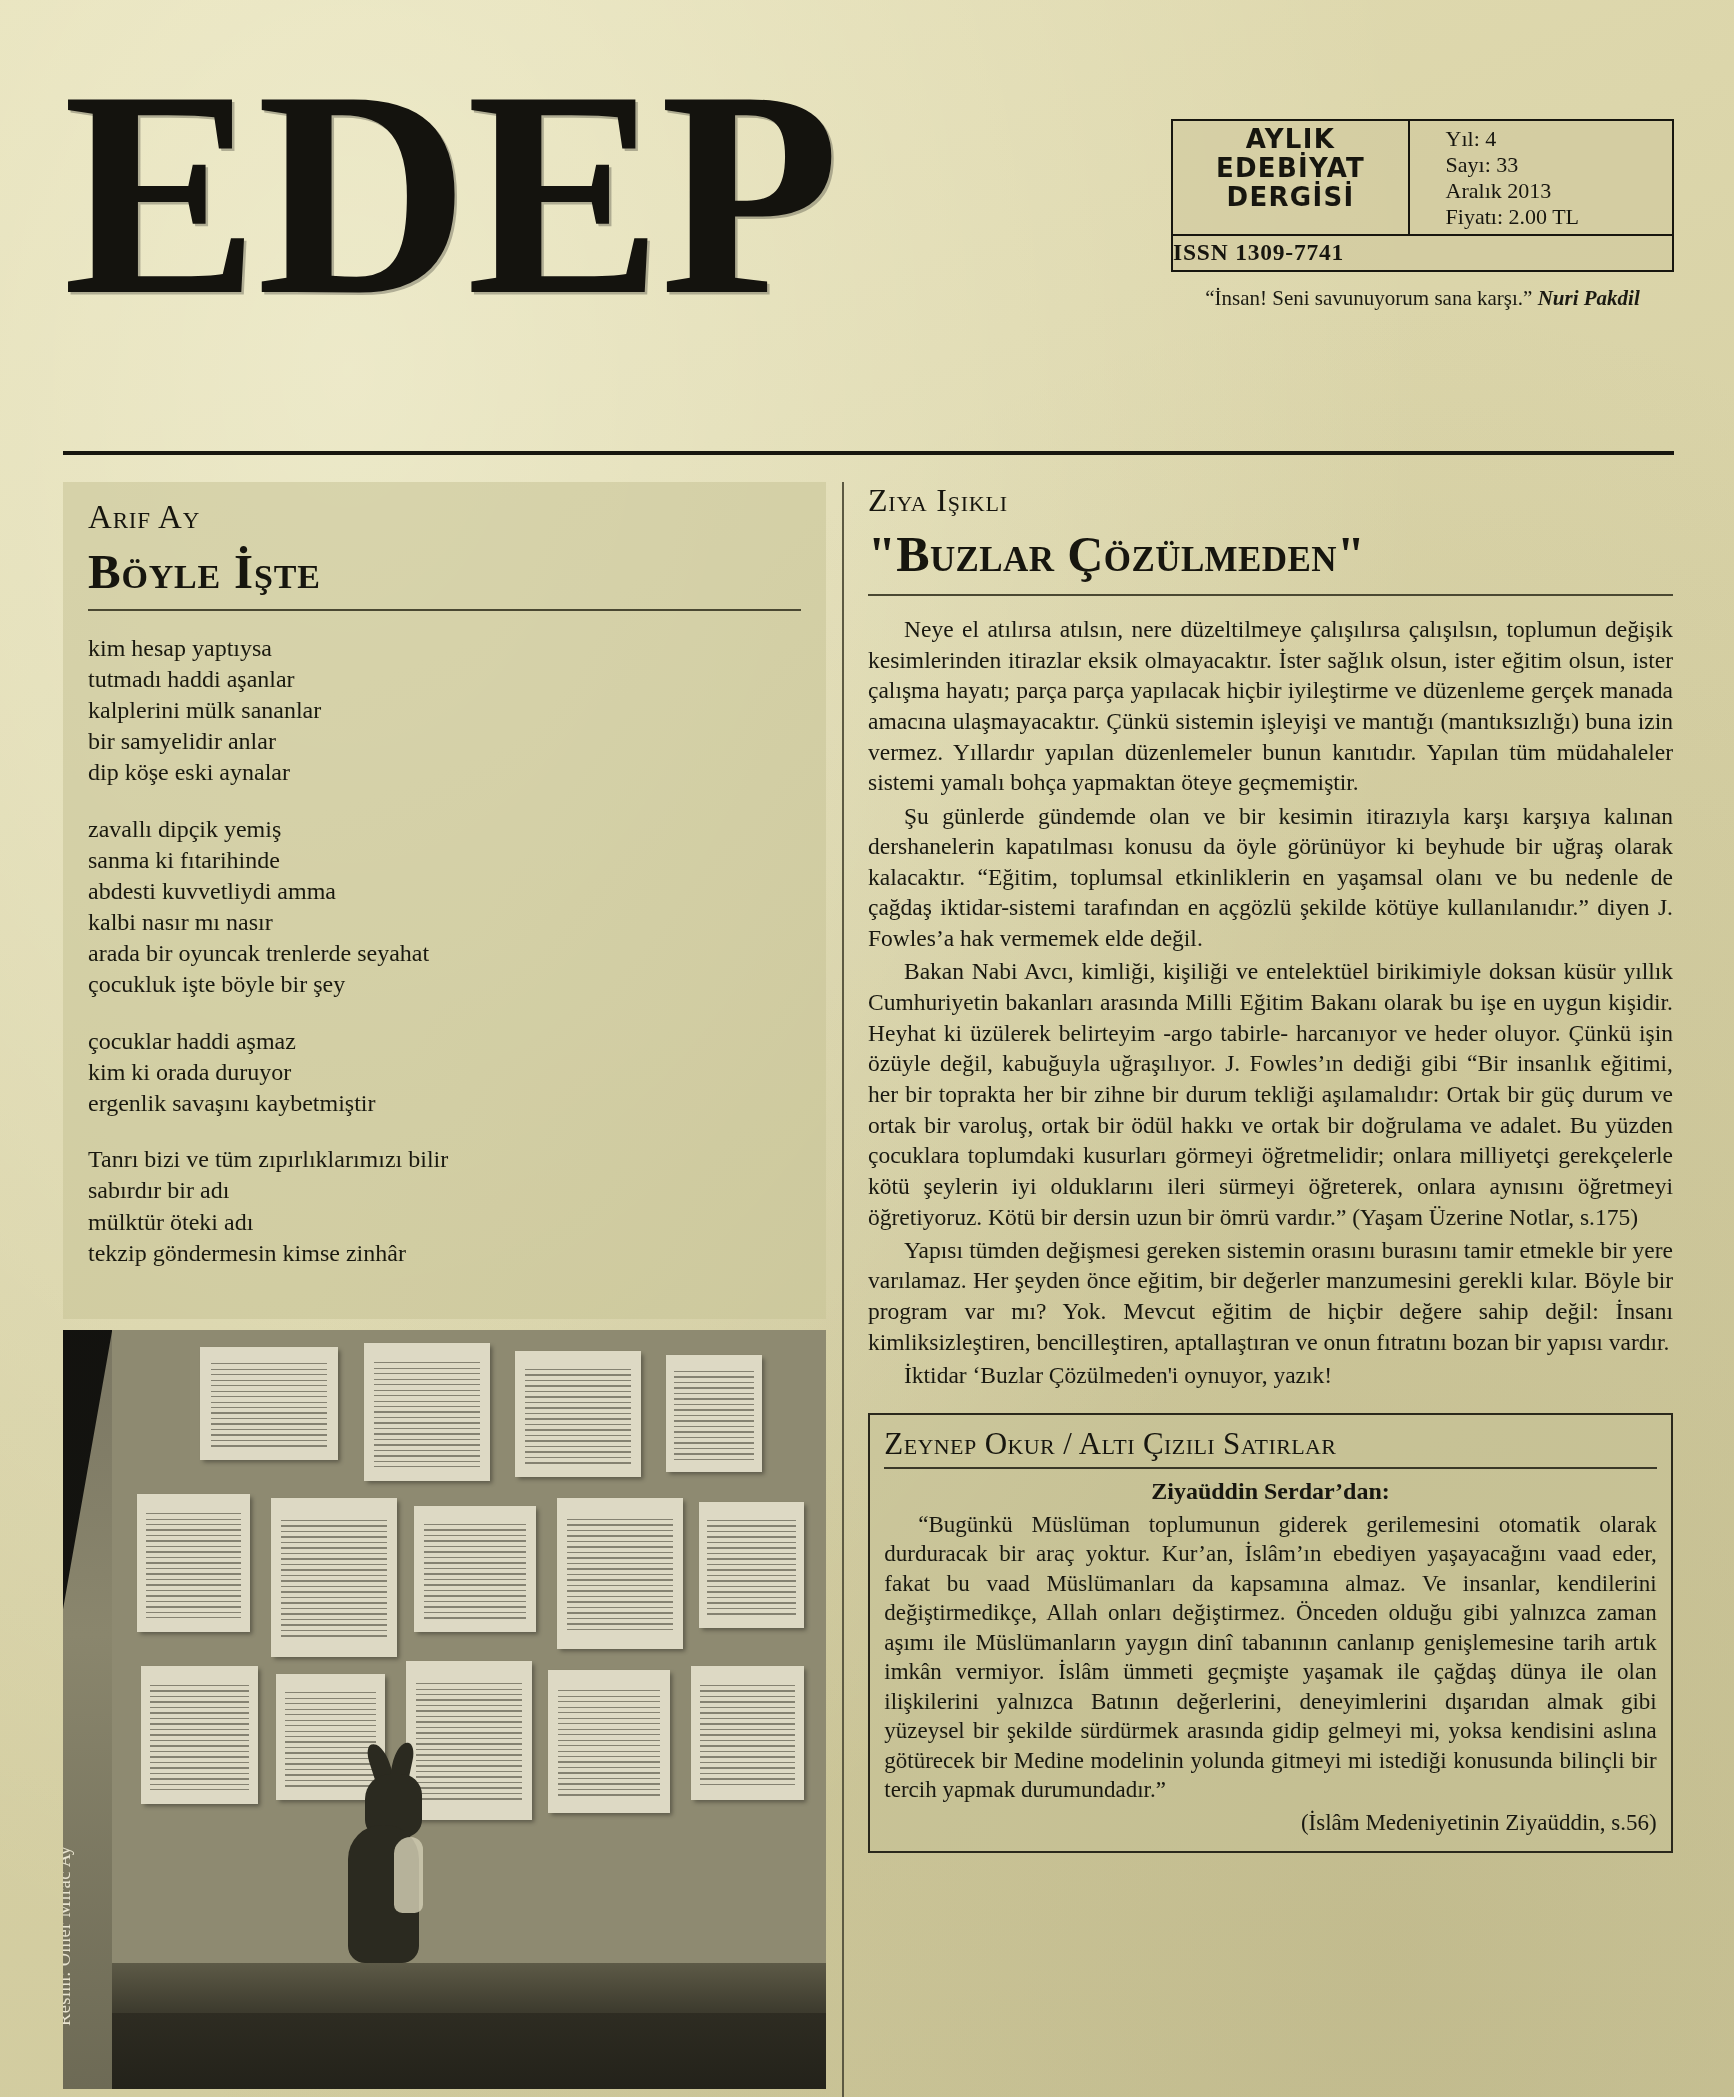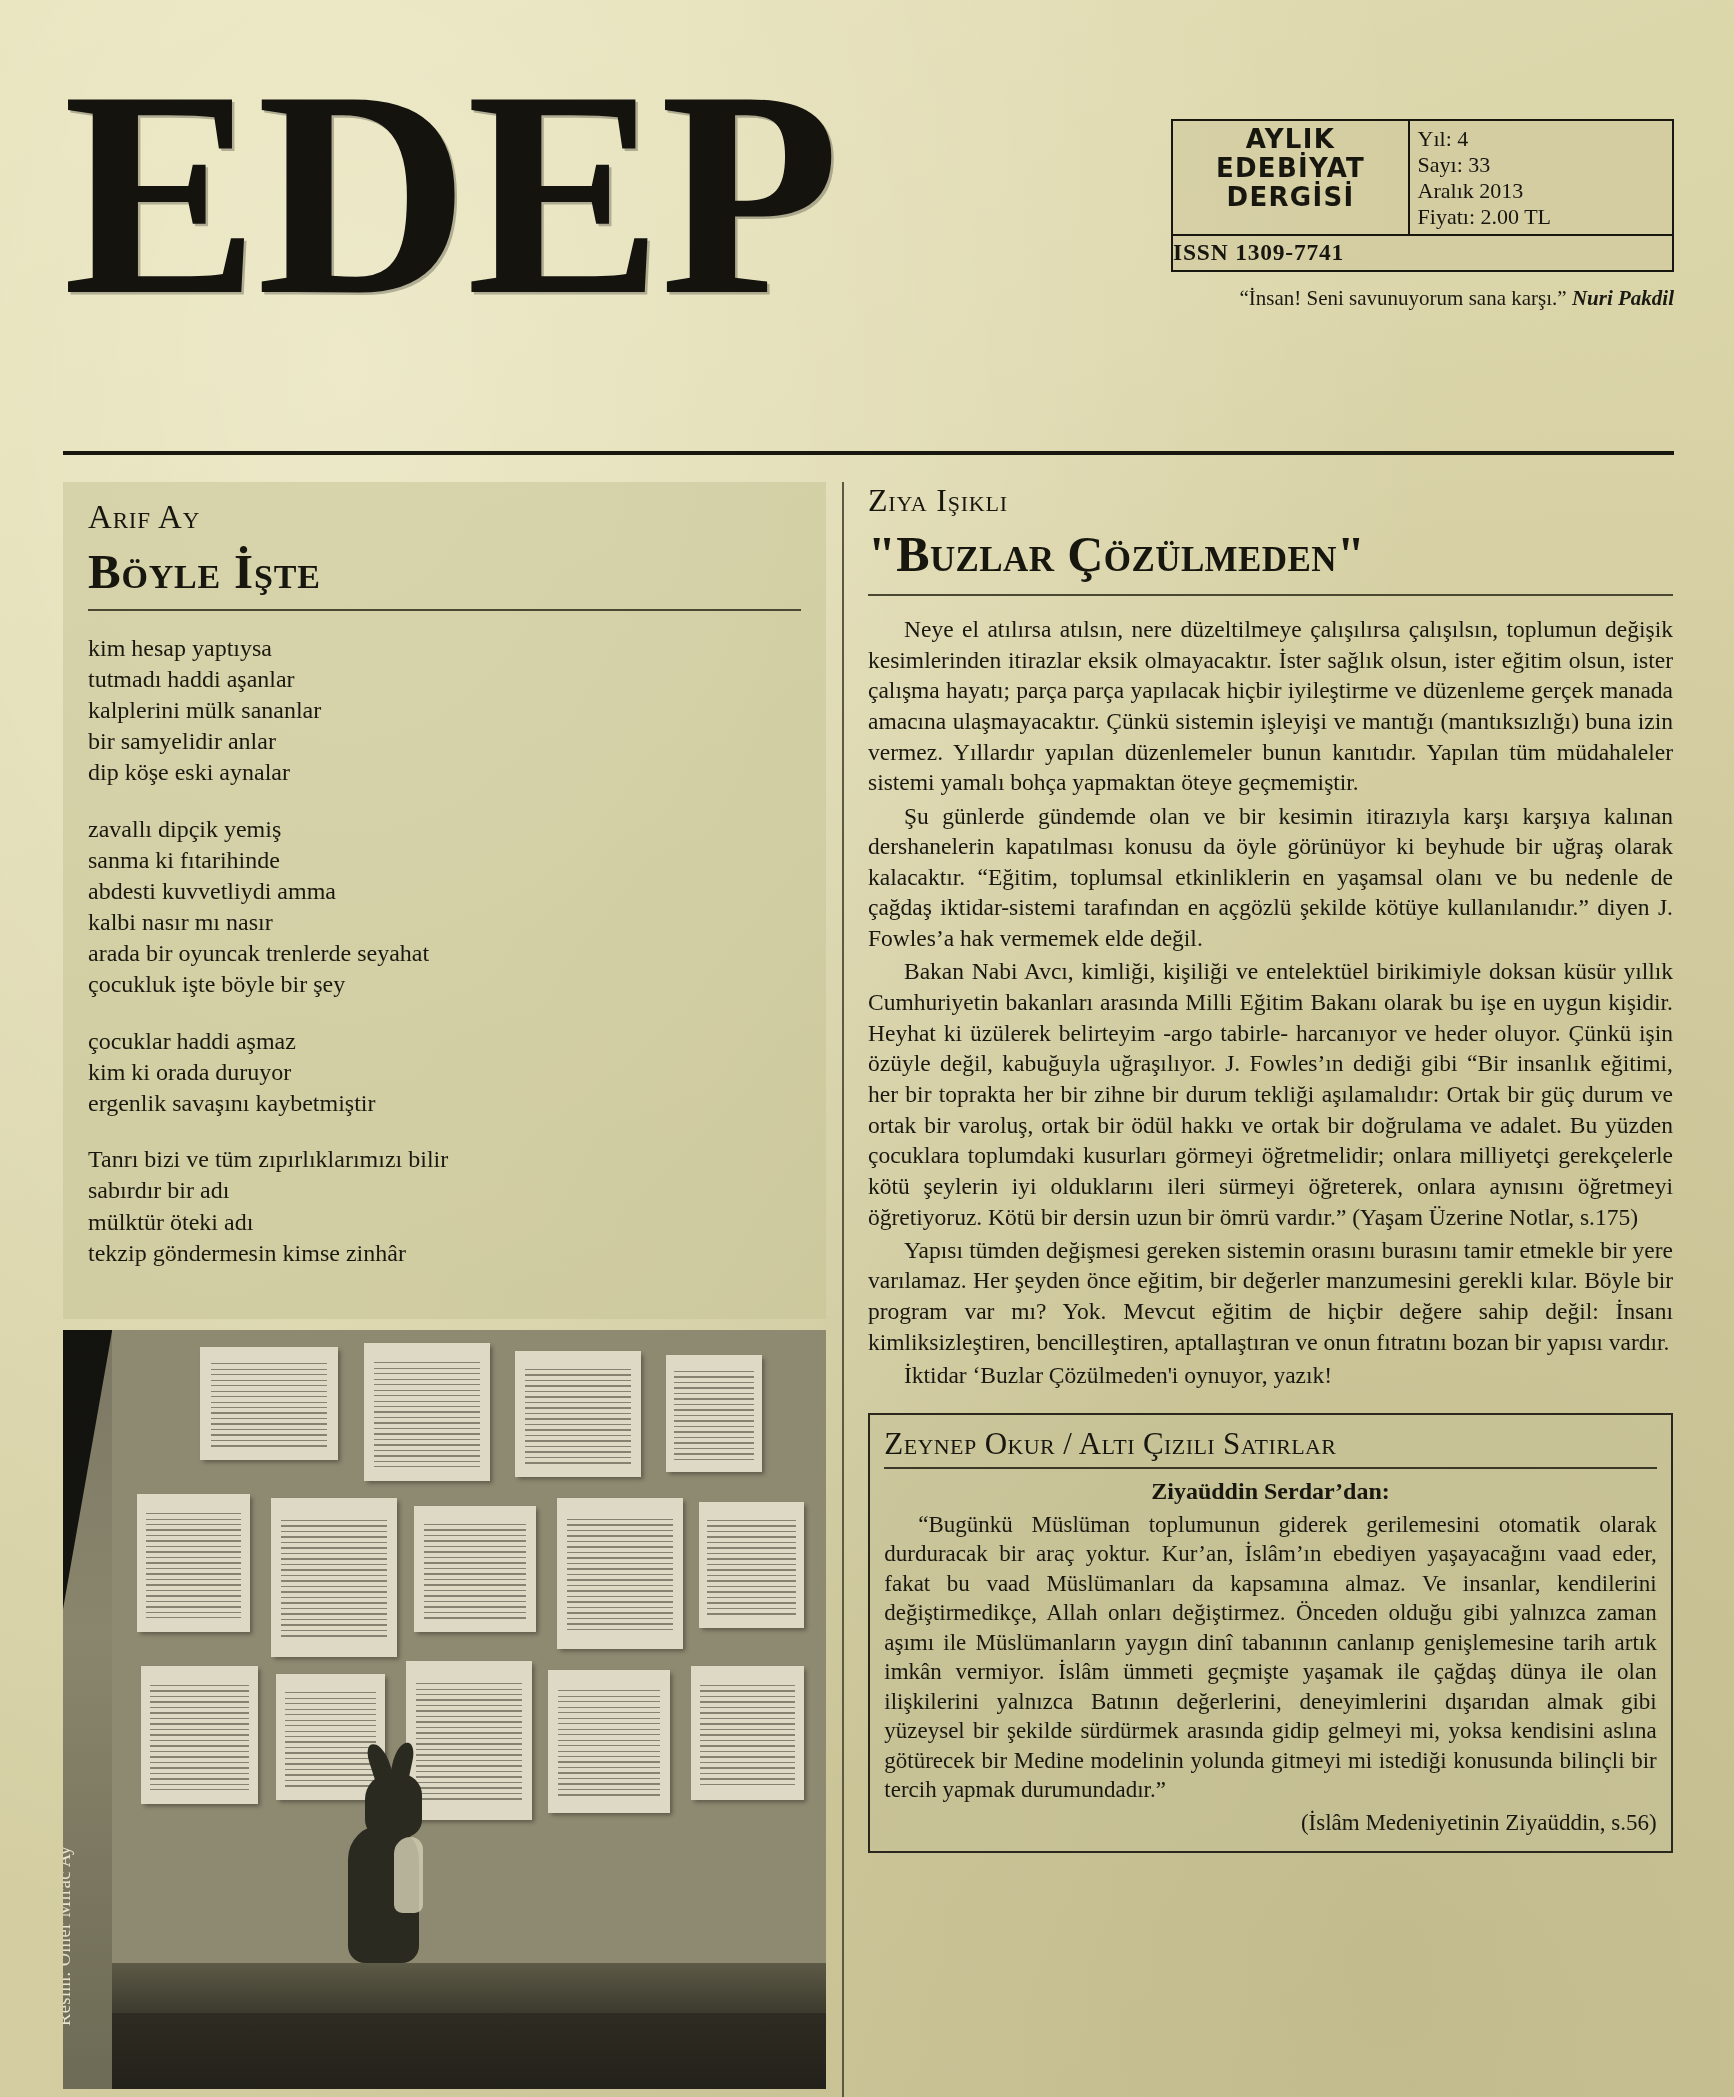--- a/index.html
+++ b/index.html
@@ -45,20 +45,21 @@
   .mast-right {
     position: absolute;
     right: 0;
     top: 48px;
     width: 503px;
   }
   .mast-box {
     display: flex;
     border: 2.1px solid #17160f;
     background: rgba(205,198,155,0.55);
+    gap: 28px;
   }
   .mast-box-left {
     flex: 0 0 235px;
     border-right: 2.1px solid #17160f;
     padding: 4.2px 0 5.9px 0;
     text-align: center;
   }
   .mast-box-left div {
     font-family: "DejaVu Sans", sans-serif;
     font-weight: bold;
@@ -86,21 +87,21 @@
     font-family: "Liberation Serif", serif;
     font-weight: bold;
     font-size: 23.5px;
     letter-spacing: 0.8px;
     padding: 2.5px 0 4.2px 0;
     color: #17160f;
     background: rgba(205,198,155,0.55);
   }
   .slogan {
     margin-top: 14.3px;
-    text-align: right;
+    text-align: center;
     font-size: 21px;
     color: #1b1a12;
     white-space: nowrap;
   }
   .slogan i { font-style: italic; font-weight: bold; }
 
   .mast-rule {
     position: absolute;
     left: 63px;
     top: 451px;

